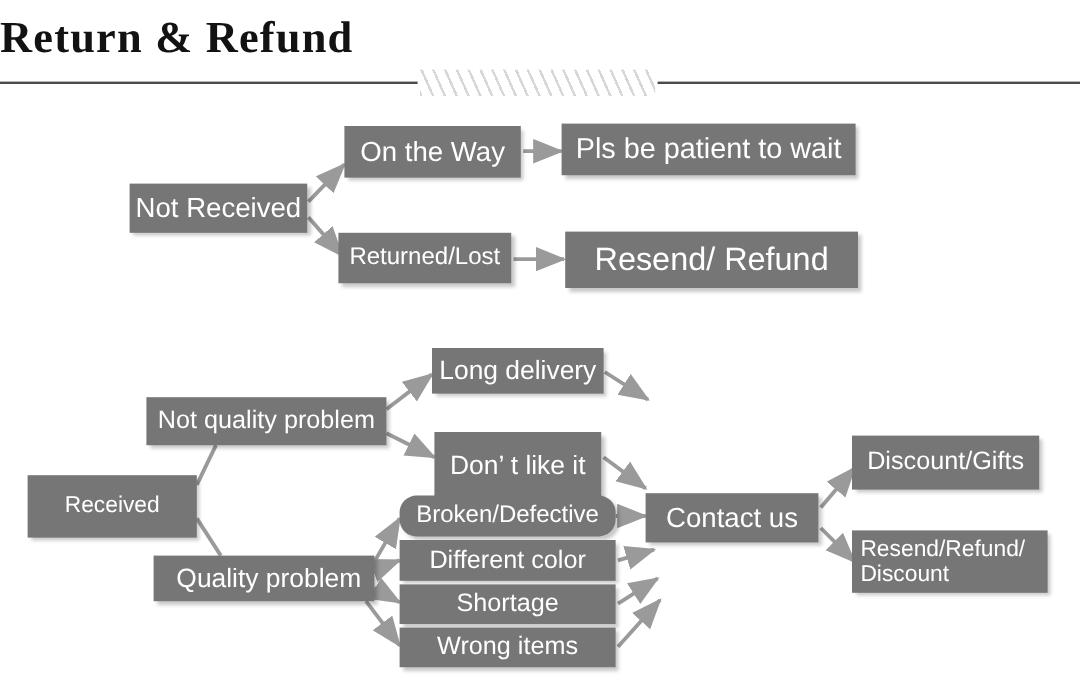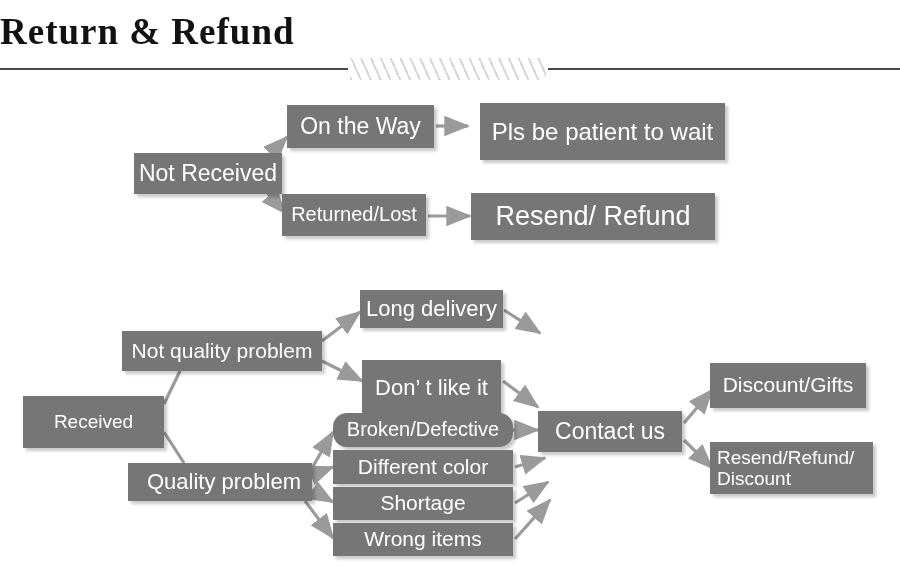--- a/index.html
+++ b/index.html
@@ -77,23 +77,23 @@
   }
   .node.left-align {
     justify-content: flex-start;
     text-align: left;
     white-space: pre-line;
     line-height: 1.12;
     padding-left: 7px;
   }
 
   
-  #n-not-received   { left:108px; top:153px; width:148px; height:41px; font-size:23px;margin-left:26px; }
+  #n-not-received   { left:108px; top:153px; width:148px; height:41px; font-size:23px; }
   #n-on-the-way     { left:287px; top:105px; width:147px; height:43px; font-size:23px; }
-  #n-pls-wait       { left:468px; top:103px; width:245px; height:57px; font-size:24px;margin-left:12px; }
+  #n-pls-wait       { left:468px; top:103px; width:245px; height:43px; font-size:24px; }
   #n-returned-lost  { left:282px; top:194px; width:144px; height:42px; font-size:20px; }
   #n-resend-refund  { left:471px; top:193px; width:244px; height:47px; font-size:27px; }
 
   #n-received       { left:23px;  top:396px; width:141px; height:52px; font-size:19px; }
   #n-not-quality    { left:122px; top:331px; width:200px; height:40px; font-size:21px; }
   #n-quality        { left:128px; top:463px; width:184px; height:38px; font-size:22px;padding-left:12px; }
 
   #n-long-delivery  { left:360px; top:290px; width:143px; height:38px; font-size:22px; }
   #n-dont-like      { left:362px; top:360px; width:139px; height:56px; font-size:22px; }
   #n-broken         { left:333px; top:413px; width:180px; height:34px; font-size:20px;border-radius:14px; }

